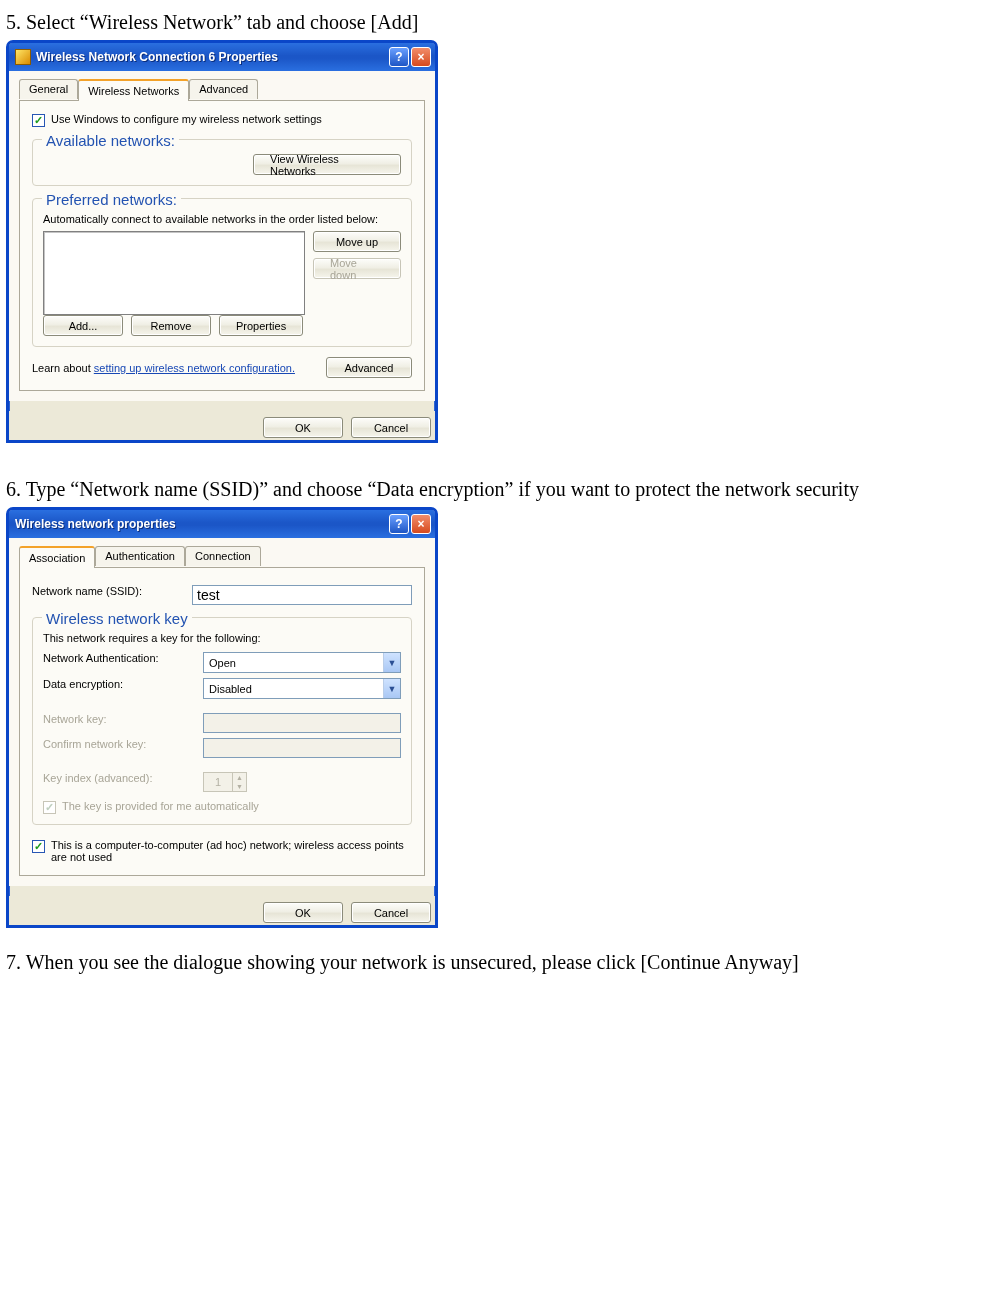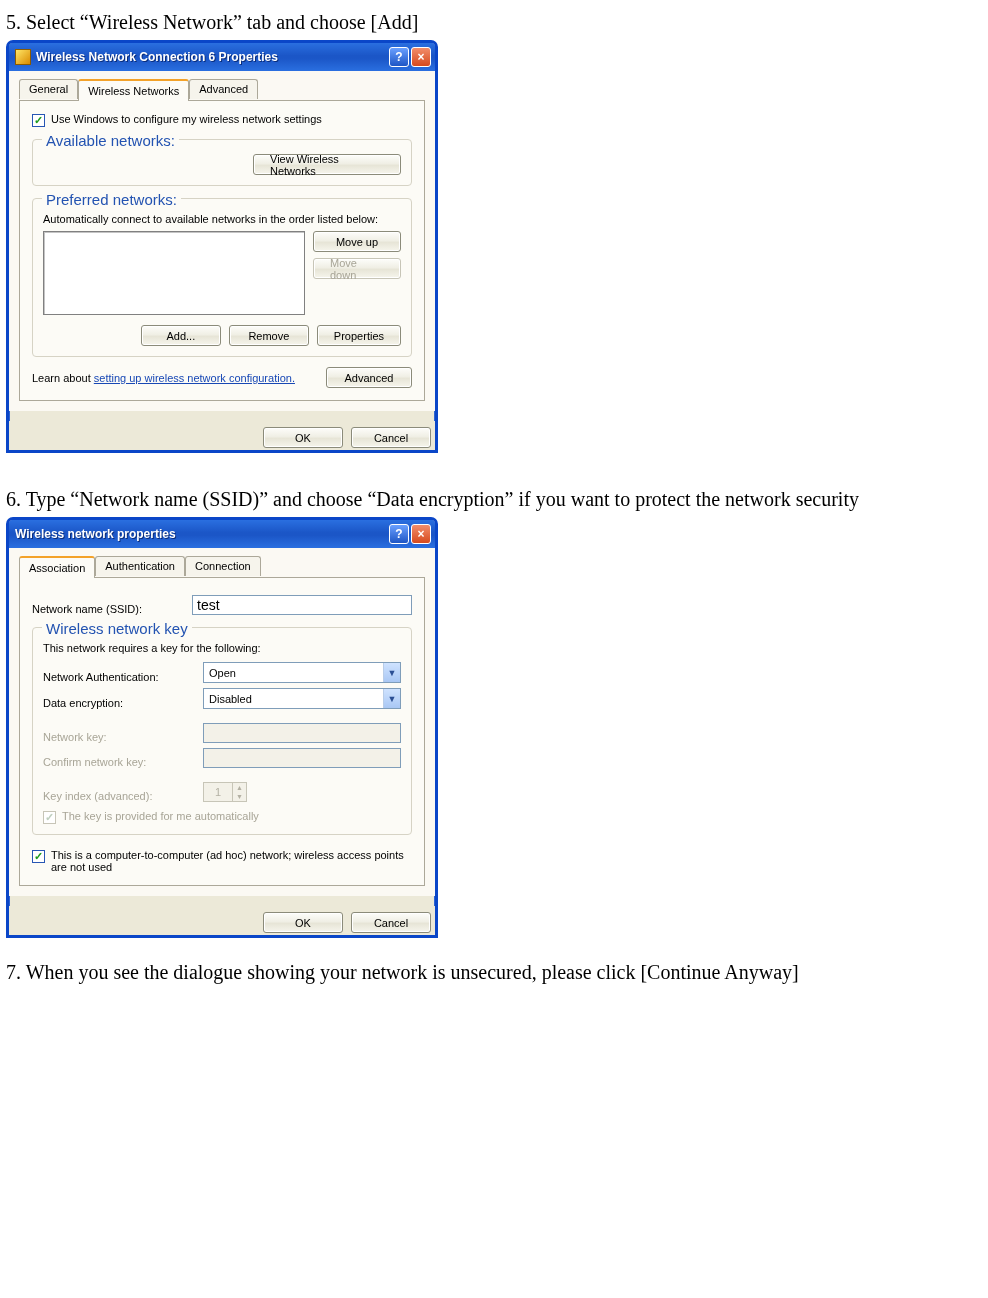--- a/index.html
+++ b/index.html
@@ -130,21 +130,21 @@
     padding: 6px 4px 2px;
     background: #ece9d8;
   }
   .listbox {
     background: #fff; border: 1px solid #808080;
     height: 84px; width: 285px;
     box-shadow: inset 1px 1px #c4c4c4;
   }
   .link { color: #1848b5; text-decoration: underline; cursor: pointer; }
 
-  .row { display: flex; align-items: flex-end; gap: 10px; margin: 5px 0; }
+  .row { display: flex; align-items: flex-start; gap: 10px; margin: 5px 0; }
   .row .lbl { width: 150px; font-size: 11px; }
   .row .lbl.disabled { color: #a8a597; }
   .xp-input {
     border: 1px solid #7f9db9; background: #fff; height: 20px;
     padding: 2px 4px; font-size: 14px; flex: 1;
   }
   .xp-input.disabled { color:#b3b0a3; background:#f3f1e8; }
   .xp-combo {
     border: 1px solid #7f9db9; background: #fff; height: 21px;
     display: flex; align-items: center; justify-content: space-between;
@@ -199,21 +199,21 @@
       <div class="groupbox">
         <span class="legend">Preferred networks:</span>
         <div style="margin-bottom:6px;">Automatically connect to available networks in the order listed below:</div>
         <div style="display:flex;gap:8px;">
           <div class="listbox"></div>
           <div style="display:flex;flex-direction:column;gap:6px;">
             <span class="xp-button small" style="width:88px">Move up</span>
             <span class="xp-button small disabled" style="width:88px">Move down</span>
           </div>
         </div>
-        <div style="display:flex;gap:8px;margin-top:10px;justify-content:flex-end;">
+        <div style="display:flex;gap:8px;">
           <span class="xp-button small">Add...</span>
           <span class="xp-button small">Remove</span>
           <span class="xp-button small">Properties</span>
         </div>
       </div>
 
       <div style="display:flex;align-items:center;gap:0;margin-top:10px;">
         <div style="flex:1;">
           <span>Learn about </span>
           <span class="link">setting up wireless network configuration.</span>

